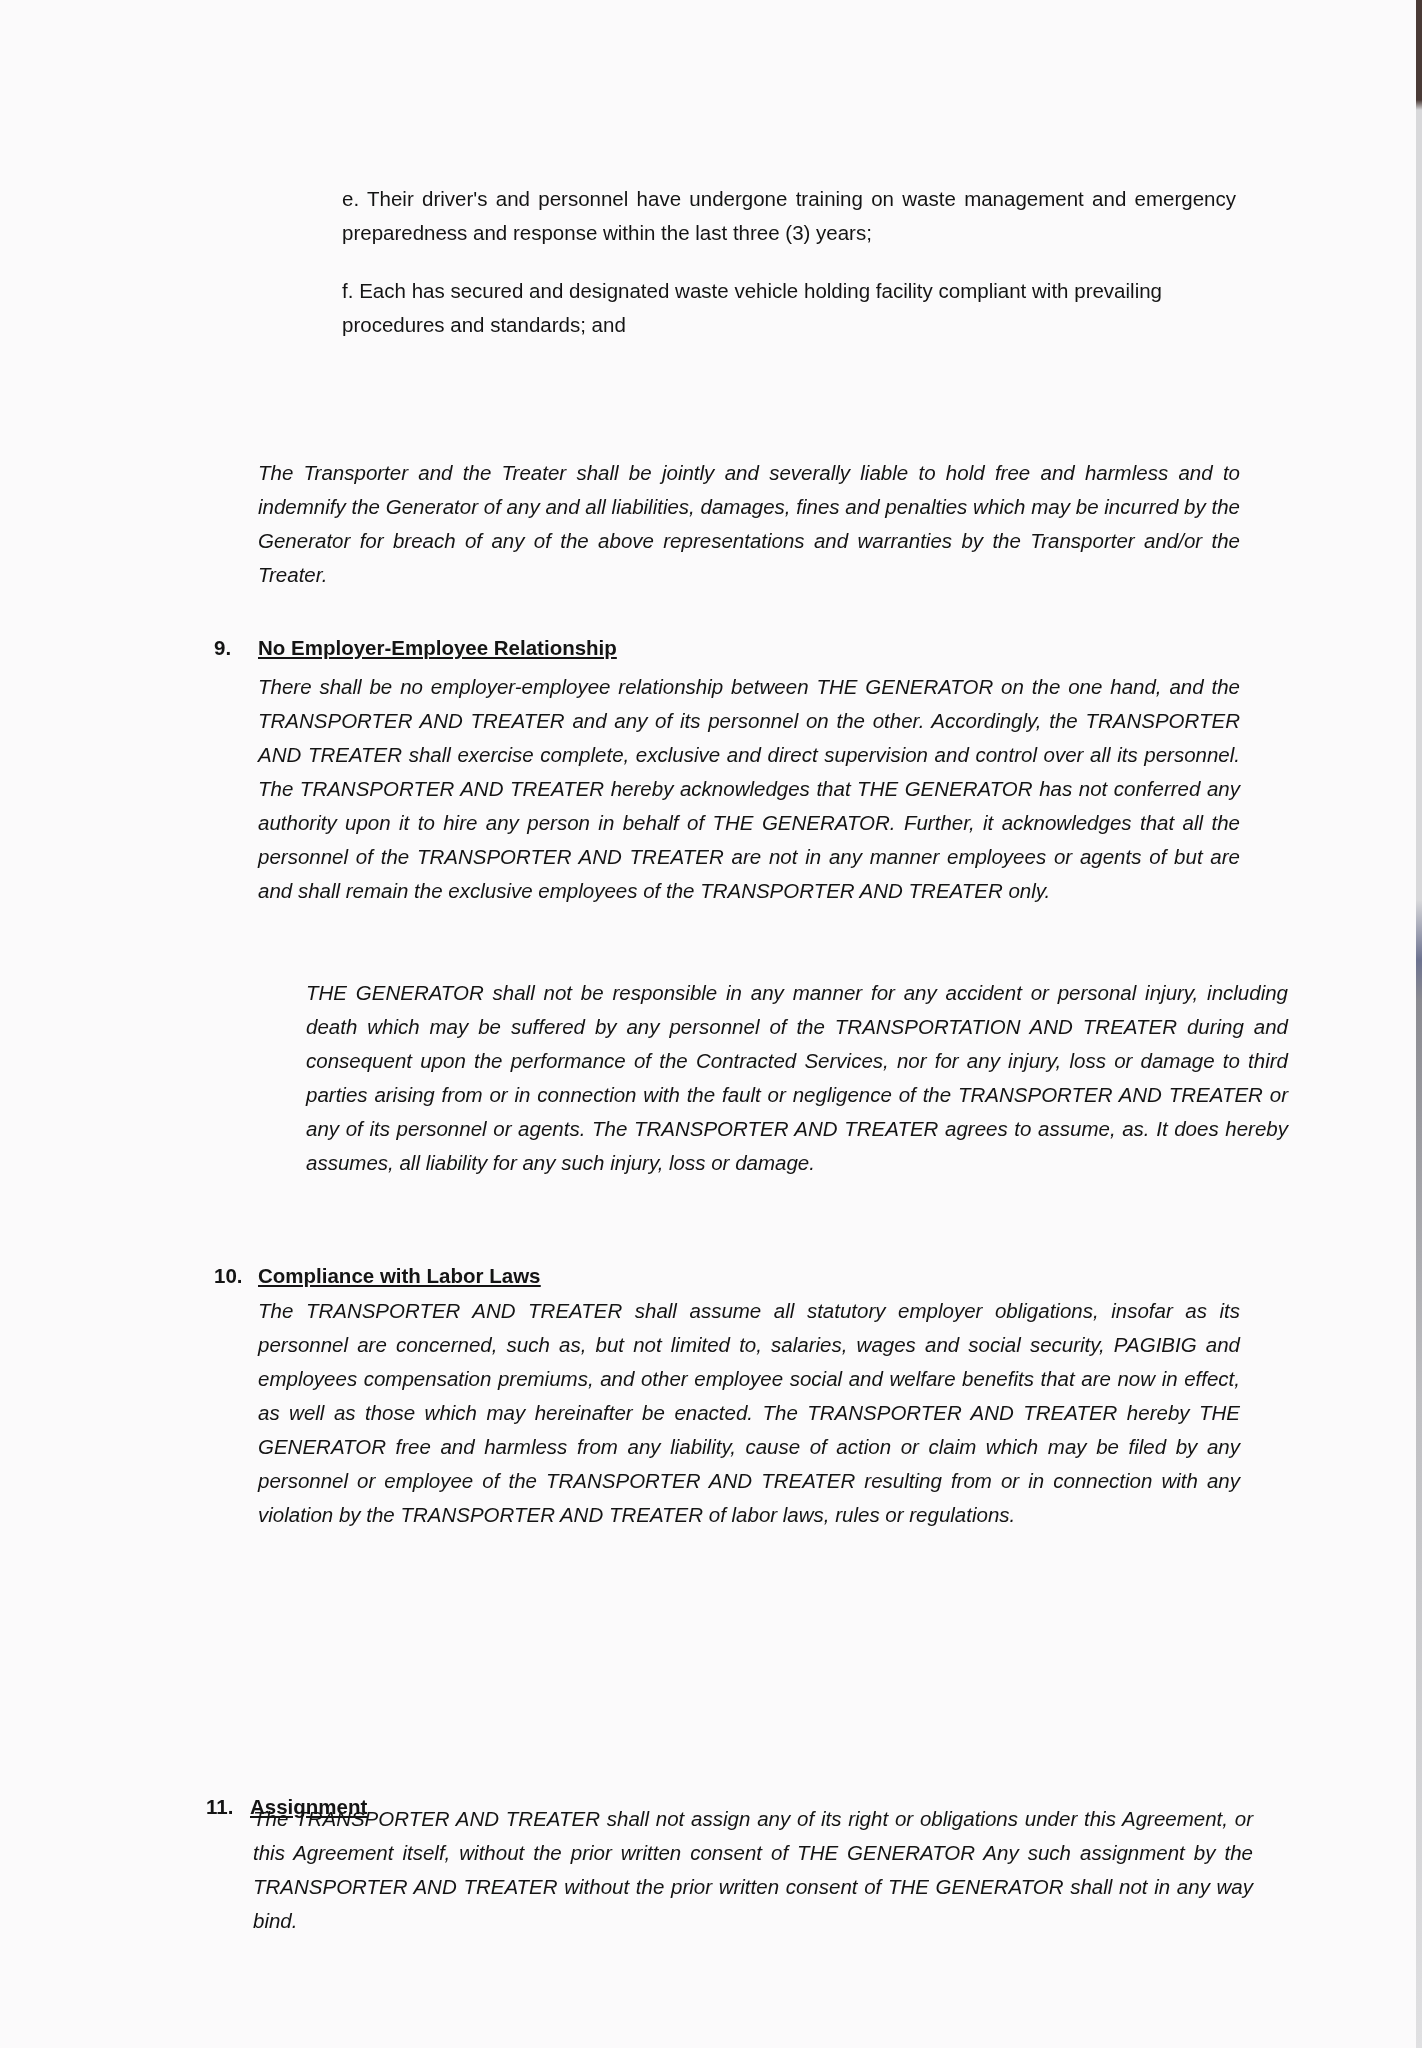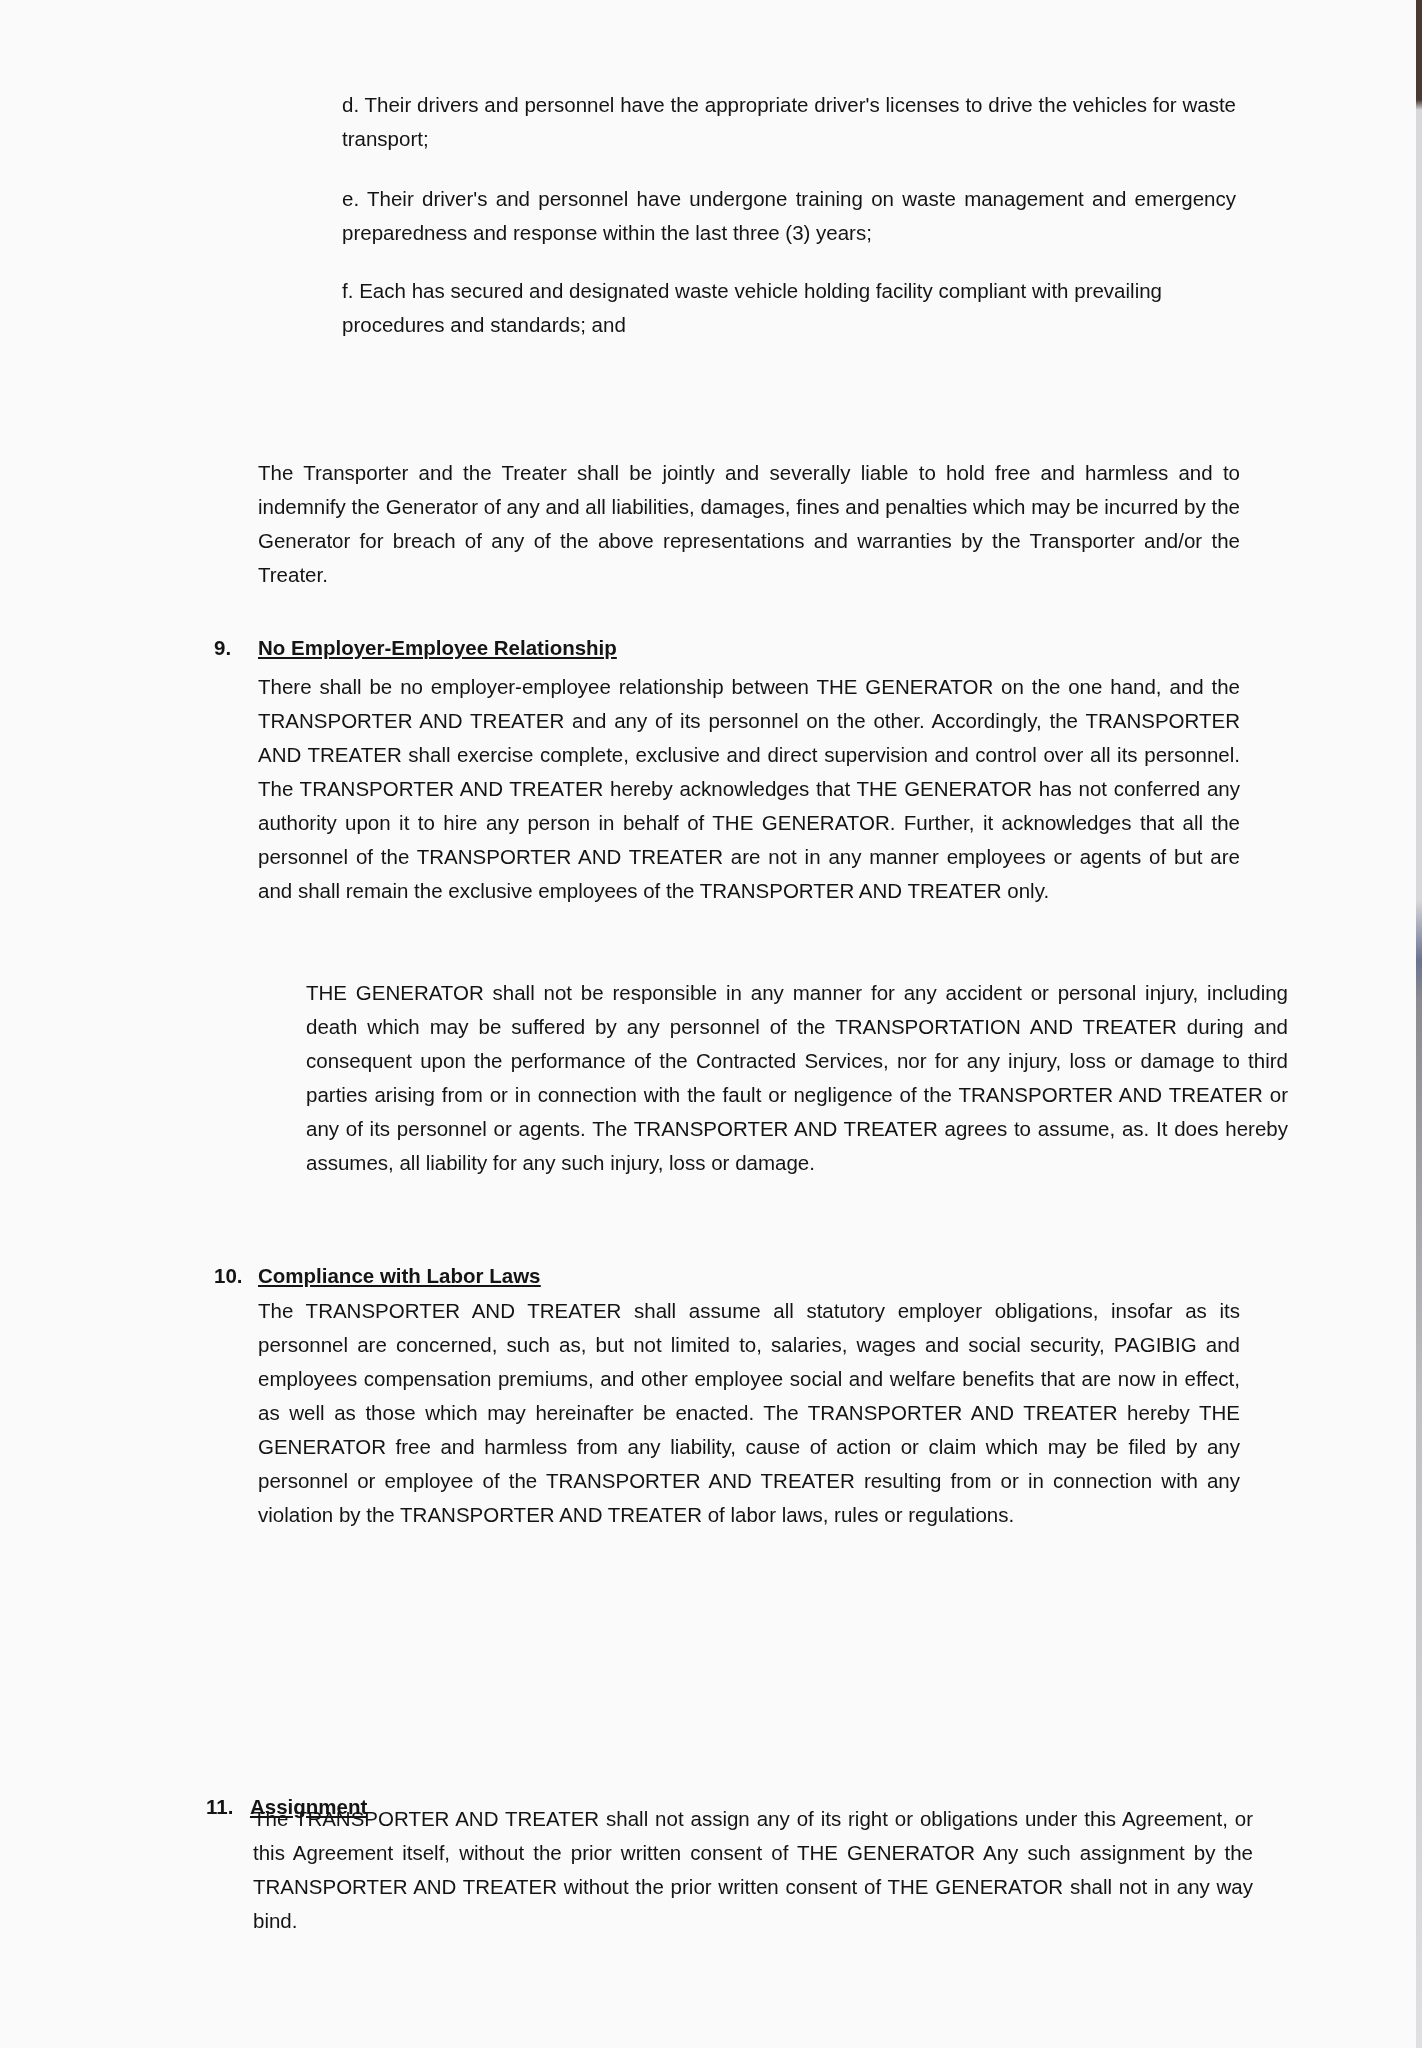--- a/index.html
+++ b/index.html
@@ -11,34 +11,31 @@
     position: relative;
   }
   .page { position: absolute; left: 0; top: 0; width: 1422px; height: 2048px; }
   .edge {
     position: absolute; right: 0; top: 0; width: 6px; height: 2048px;
     background: linear-gradient(to bottom, #4a3a36 0, #4a3a36 100px, #d8d8da 110px, #d8d8da 900px, #6c7290 960px, #8a8a90 1000px, #bfbfc2 1400px, #e0e0e2 2048px);
   }
   .block { position: absolute; font-size: 20.5px; line-height: 34px; text-align: justify; }
   .block p { margin: 0; }
   .sub { left: 342px; width: 894px; }
-  .para { left: 258px; width: 982px; }
+  .para { left: 258px; width: 982px; font-style: italic; }
   .heading { position: absolute; font-size: 20.5px; font-weight: bold; }
   .heading .num { display: inline-block; width: 44px; }
   .heading .title { text-decoration: underline; }
   .last-line { text-align-last: left; }
 </style>
 </head>
 <body>
 
 <div class="page">
 
-  <div class="block sub" style="top:88px;">
-    <p class="last-line"><span>d.</span> <span>Their drivers and personnel have the appropriate driver's licenses to drive the vehicles for waste transport;</span></p>
-  </div>
   <div class="block sub" style="top:182px;">
     <p class="last-line"><span>e.</span> <span>Their driver's and personnel have undergone training on waste management and emergency preparedness and response within the last three (3) years;</span></p>
   </div>
   <div class="block sub" style="top:274px; width:820px;">
     <p class="last-line"><span>f.</span> <span>Each has secured and designated waste vehicle holding facility compliant with prevailing procedures and standards; and</span></p>
   </div>
 
   <div class="block para" style="top:456px;">
     <p class="last-line">The Transporter and the Treater shall be jointly and severally liable to hold free and harmless and to indemnify the Generator of any and all liabilities, damages, fines and penalties which may be incurred by the Generator for breach of any of the above representations and warranties by the Transporter and/or the Treater.</p>
   </div>

